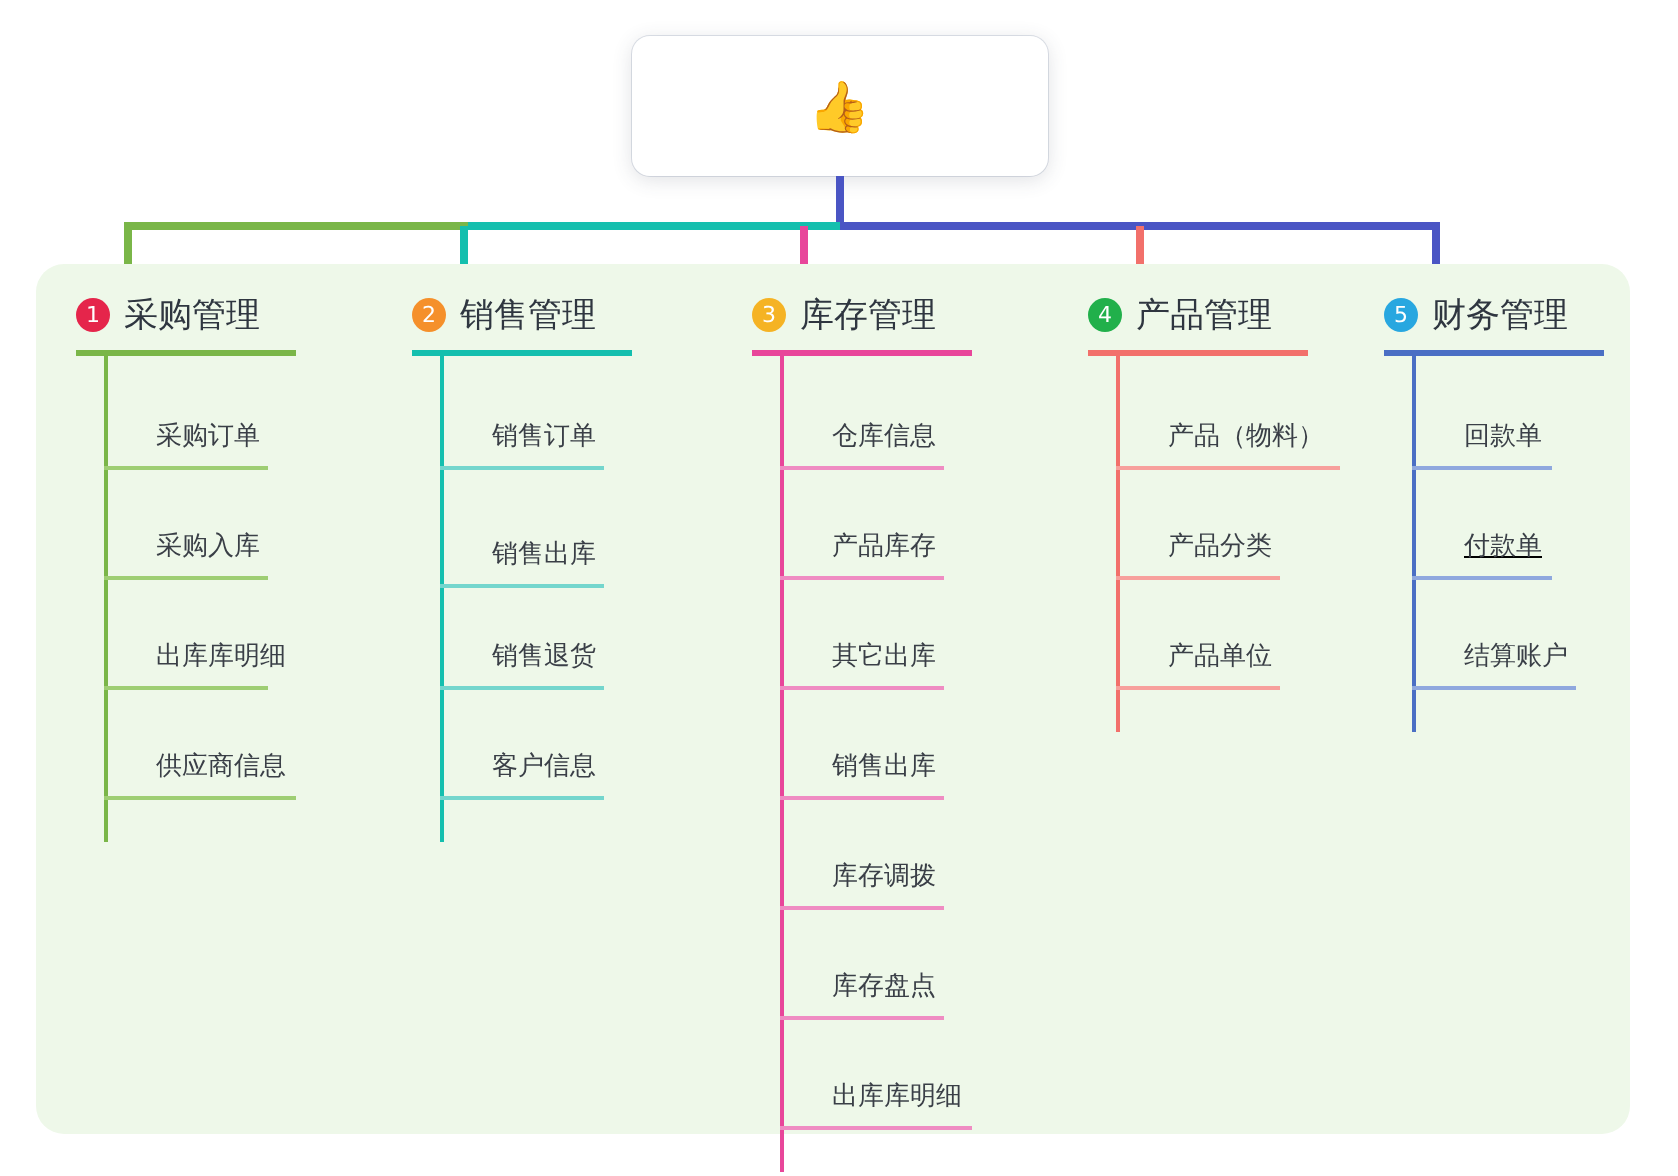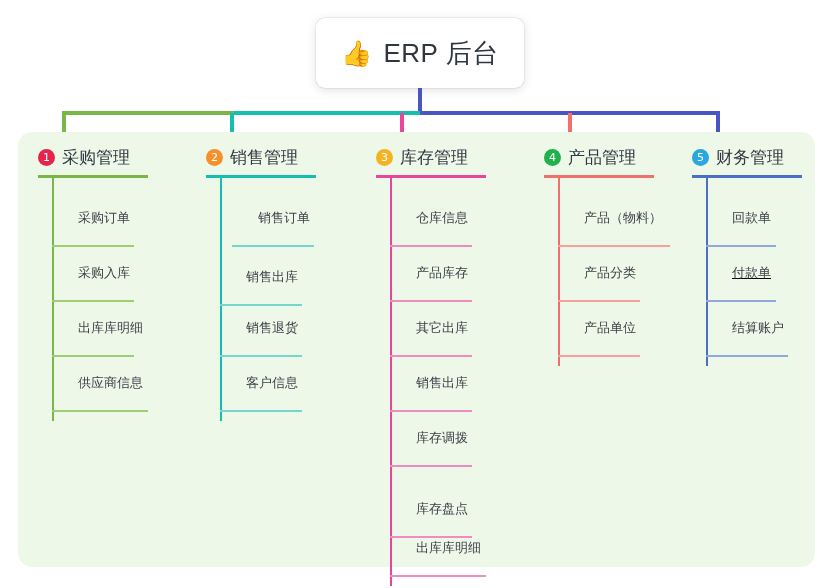--- a/index.html
+++ b/index.html
@@ -121,38 +121,37 @@
     width: 2px;
   }
   .leaf {
     position: absolute;
     left: 14px;
     white-space: nowrap;
   }
   .leaf-text {
     font-size: 13px;
     color: #3a3f47;
-    padding: 0 6px 20px 26px;
+    padding: 0 6px 8px 26px;
     display: block;
   }
   .leaf-rule {
     position: absolute;
     left: 0;
     bottom: 0;
     height: 2px;
   }
 </style>
 </head>
 <body>
 
 <div id="stage">
 
   <div class="root-node">
     <span class="root-emoji">👍</span>
-    <span class="root-title">ERP 后台</span>
   </div>
 
   <div class="conn conn-stem"></div>
 
   <div id="connector-layer">
       <div class="bus-seg" style="left: 62px; width: 172px; background: rgb(122, 182, 72);"></div>
       <div class="bus-seg" style="left: 234px; width: 186px; background: rgb(20, 191, 174);"></div>
       <div class="bus-seg" style="left: 420px; width: 300px; background: rgb(74, 85, 196);"></div>
       <div class="drop" style="left: 62px; background: rgb(122, 182, 72);"></div>
       <div class="drop" style="left: 230px; background: rgb(20, 191, 174);"></div>
@@ -187,21 +186,21 @@
             <div class="leaf-rule" style="width: 96px; background: rgb(158, 206, 115);"></div>
           </div>
         </div>
         <div class="branch" style="left: 188px;">
           <div class="branch-head">
             <span class="badge" style="background: rgb(245, 144, 43);">2</span>
             <span class="branch-label">销售管理</span>
           </div>
           <div class="head-rule" style="width: 110px; background: rgb(20, 191, 174);"></div>
           <div class="spine" style="height: 246px; background: rgb(20, 191, 174);"></div>
-          <div class="leaf" style="top: 77px; margin-left: 12px;">
+          <div class="leaf" style="top: 77px;">
             <span class="leaf-text">销售订单</span>
             <div class="leaf-rule" style="width: 82px; background: rgb(116, 214, 205);"></div>
           </div>
           <div class="leaf" style="top: 136px;">
             <span class="leaf-text">销售出库</span>
             <div class="leaf-rule" style="width: 82px; background: rgb(116, 214, 205);"></div>
           </div>
           <div class="leaf" style="top: 187px; text-align: center;">
             <span class="leaf-text">销售退货</span>
             <div class="leaf-rule" style="width: 82px; background: rgb(116, 214, 205);"></div>
@@ -231,21 +230,21 @@
             <div class="leaf-rule" style="width: 82px; background: rgb(239, 140, 194);"></div>
           </div>
           <div class="leaf" style="top: 242px;">
             <span class="leaf-text">销售出库</span>
             <div class="leaf-rule" style="width: 82px; background: rgb(239, 140, 194);"></div>
           </div>
           <div class="leaf" style="top: 297px;">
             <span class="leaf-text">库存调拨</span>
             <div class="leaf-rule" style="width: 82px; background: rgb(239, 140, 194);"></div>
           </div>
-          <div class="leaf" style="top: 352px; margin-top: 16px;">
+          <div class="leaf" style="top: 352px;">
             <span class="leaf-text">库存盘点</span>
             <div class="leaf-rule" style="width: 82px; background: rgb(239, 140, 194);"></div>
           </div>
           <div class="leaf" style="top: 407px;">
             <span class="leaf-text">出库库明细</span>
             <div class="leaf-rule" style="width: 96px; background: rgb(239, 140, 194);"></div>
           </div>
         </div>
         <div class="branch" style="left: 526px;">
           <div class="branch-head">

